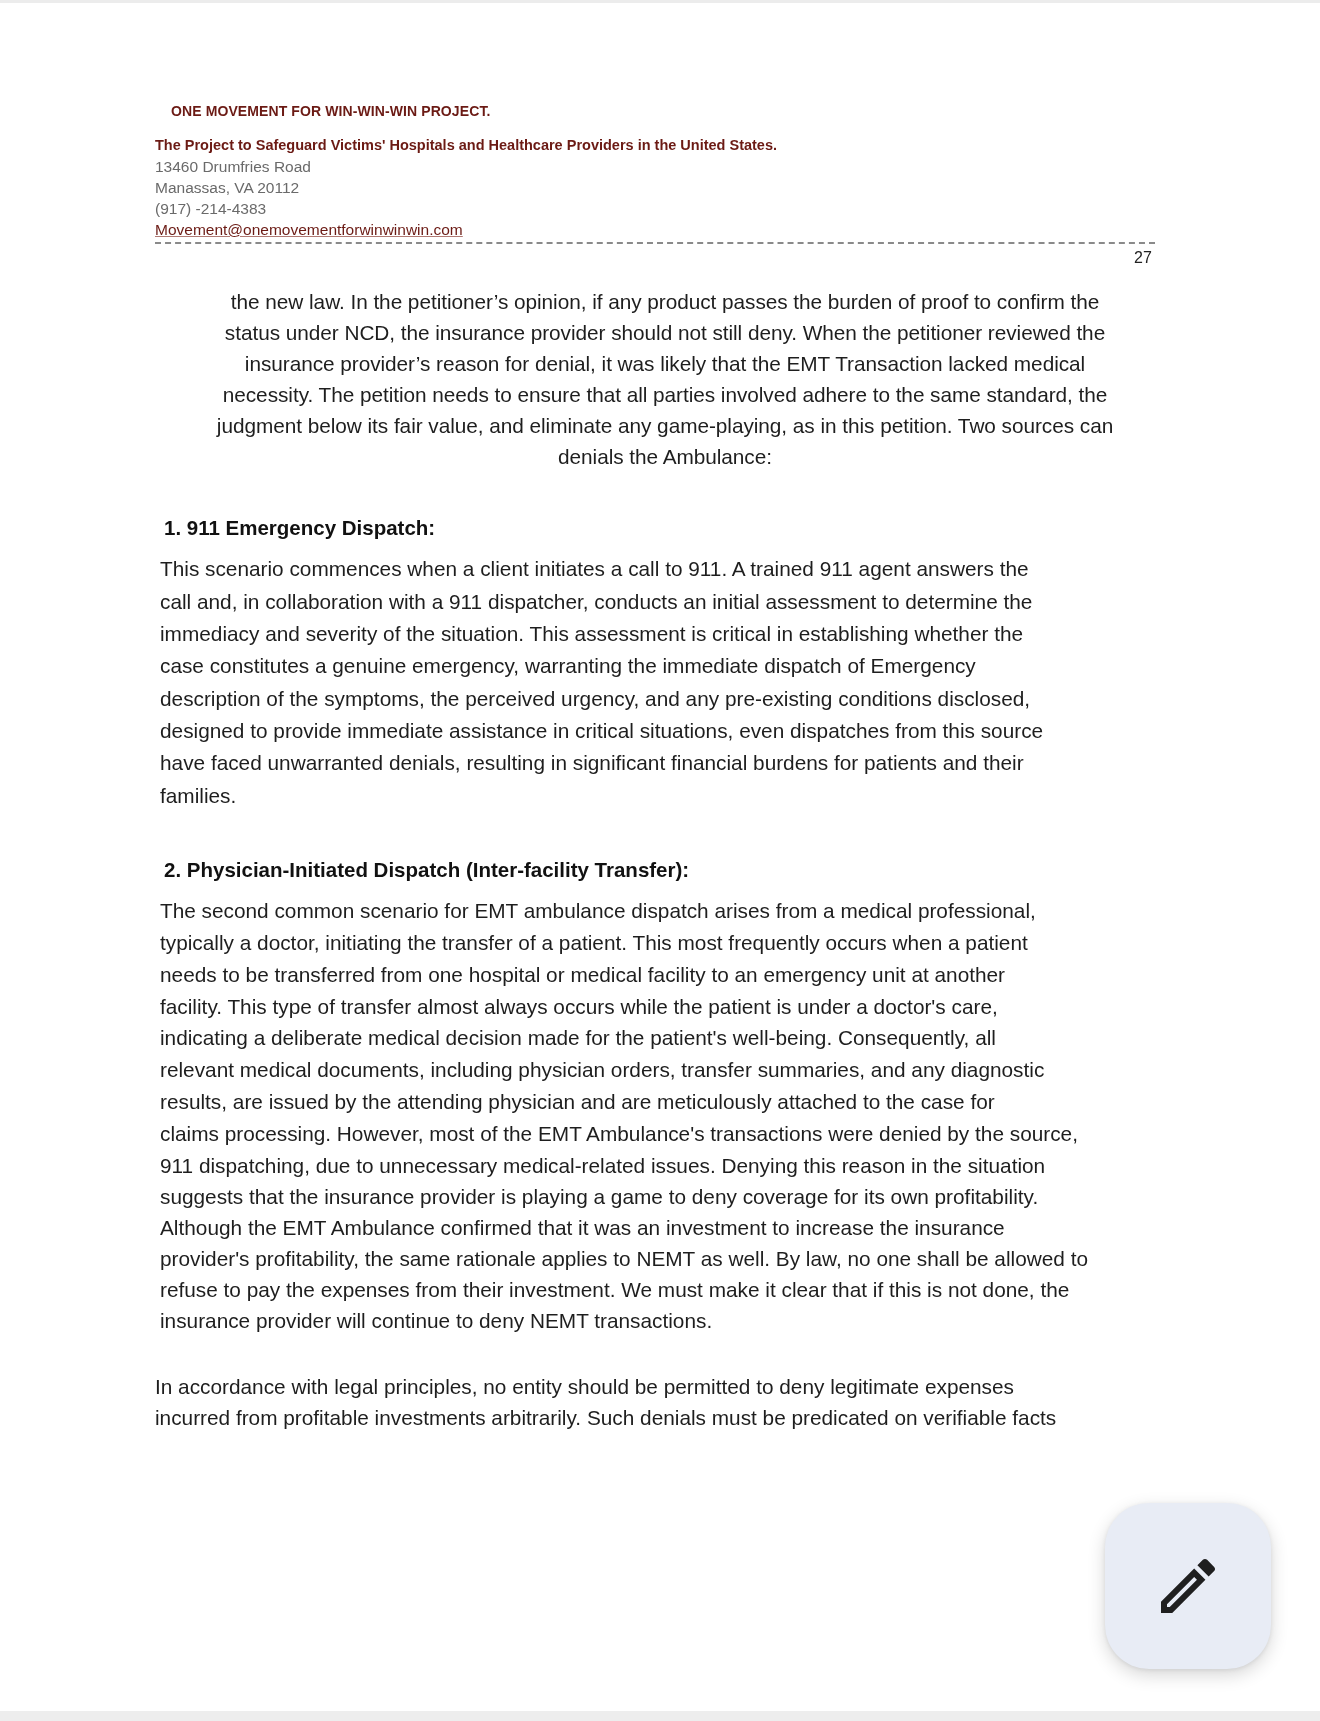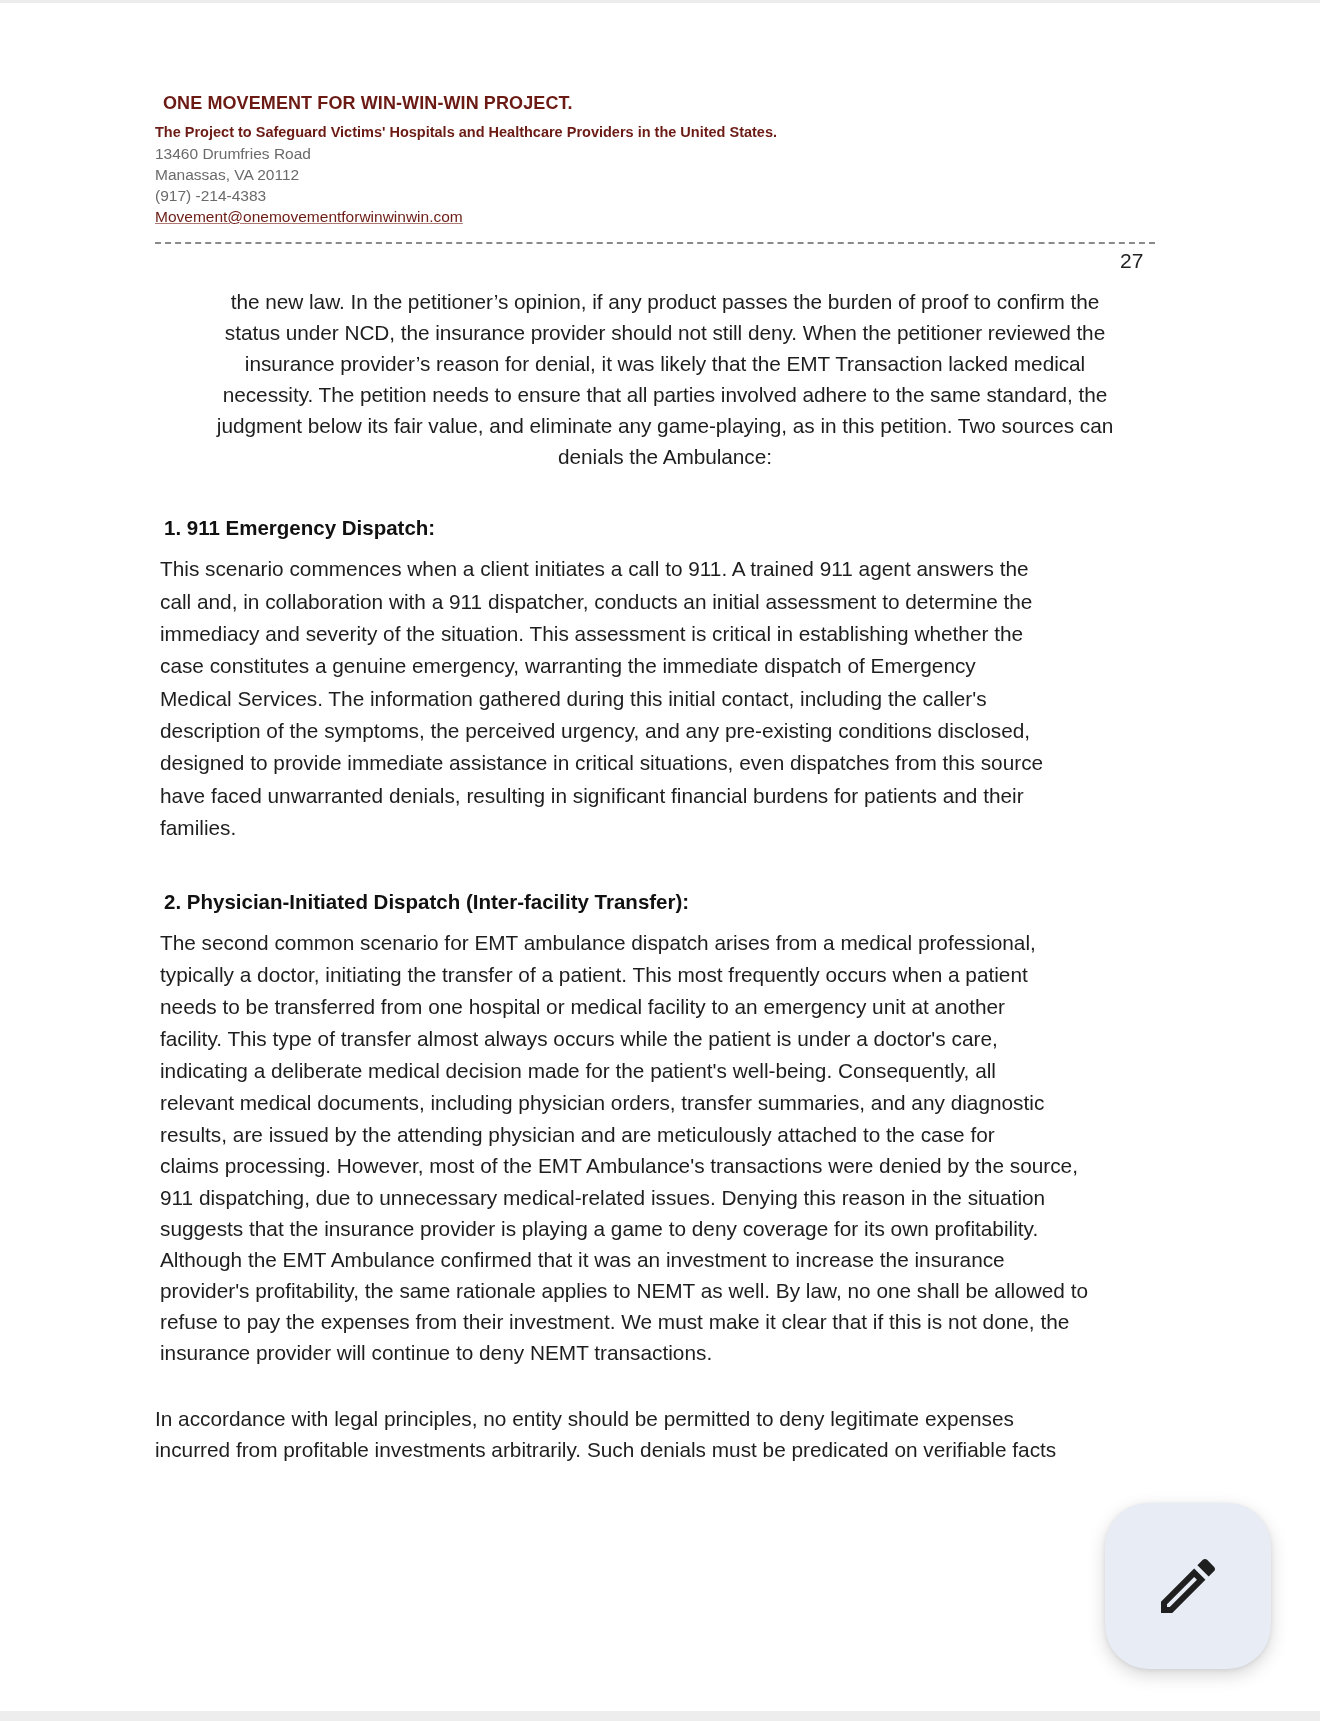--- a/index.html
+++ b/index.html
@@ -6,27 +6,27 @@
   body {
     width: 1320px; height: 1721px; overflow: hidden;
     background: #ffffff; position: relative;
     font-family: "Liberation Sans", sans-serif;
   }
   .top-bar { position: absolute; left: 0; top: 0; width: 1320px; height: 3px; background: #ececec; }
   .bottom-bar { position: absolute; left: 0; top: 1711px; width: 1320px; height: 10px; background: #ededed; }
   .page { position: absolute; left: 0; top: 0; width: 1320px; height: 1710px; }
 
   .letterhead { position: absolute; left: 155px; top: 86px; width: 1000px; }
-  .org-name { font-size: 18px; font-weight: bold; color: #6b1a14; line-height: 18px; margin: 8px; letter-spacing: 0.1px; }
+  .org-name { font-size: 14px; font-weight: bold; color: #6b1a14; line-height: 18px; margin: 16px; letter-spacing: 0.1px; }
   .org-tagline { font-size: 14.5px; font-weight: bold; color: #6b1a14; line-height: 18px; margin-top: 11px; }
   .addr { font-size: 15.5px; color: #6a6a6a; line-height: 21px; }
   .addr-first { margin-top: 2px; }
   .email { font-size: 15.5px; color: #6b1a14; text-decoration: underline; text-decoration-color: #b07a74; line-height: 21px; display: inline-block; }
   .rule { position: absolute; left: 155px; top: 242px; width: 1000px; height: 0; border-top: 2px dashed #8a8a8a; }
-  .page-number { position: absolute; left: 1120px; top: 249px; width: 46px; text-align: left; font-size: 21px; color: #222; }
+  .page-number { position: absolute; left: 1120px; top: 249px; width: 46px; text-align: center; font-size: 16px; color: #222; }
 
   .body { position: absolute; left: 155px; top: 287px; width: 1020px; color: #1e1e1e; }
   .para { font-size: 20.8px; line-height: 30.9px; margin: 0; letter-spacing: -0.05px; text-align: center; }
   .para-gap { height: 31px; }
   .heading { font-size: 20.5px; font-weight: bold; line-height: 32px; margin: 9px; color: #111; }
   .para-b { font-size: 20.8px; line-height: 32.3px; margin: 5px; }
   .sec2 .para-b { line-height: 31.9px; }
   .para-last { font-size: 20.8px; line-height: 30.9px; margin: 0; }
 
   .fab {
@@ -68,21 +68,20 @@
 
     <div class="para-gap"></div>
 
     <div class="sec1">
       <div class="heading">1. 911 Emergency Dispatch:</div>
       <div class="para-b">
         <div>This scenario commences when a client initiates a call to 911. A trained 911 agent answers the</div>
         <div>call and, in collaboration with a 911 dispatcher, conducts an initial assessment to determine the</div>
         <div>immediacy and severity of the situation. This assessment is critical in establishing whether the</div>
         <div>case constitutes a genuine emergency, warranting the immediate dispatch of Emergency</div>
-        <div>Medical Services. The information gathered during this initial contact, including the caller's</div>
         <div>description of the symptoms, the perceived urgency, and any pre-existing conditions disclosed,</div>
         <div>designed to provide immediate assistance in critical situations, even dispatches from this source</div>
         <div>have faced unwarranted denials, resulting in significant financial burdens for patients and their</div>
         <div>families.</div>
       </div>
     </div>
 
     <div class="para-gap" style="height:28px"></div>
 
     <div class="sec2">

